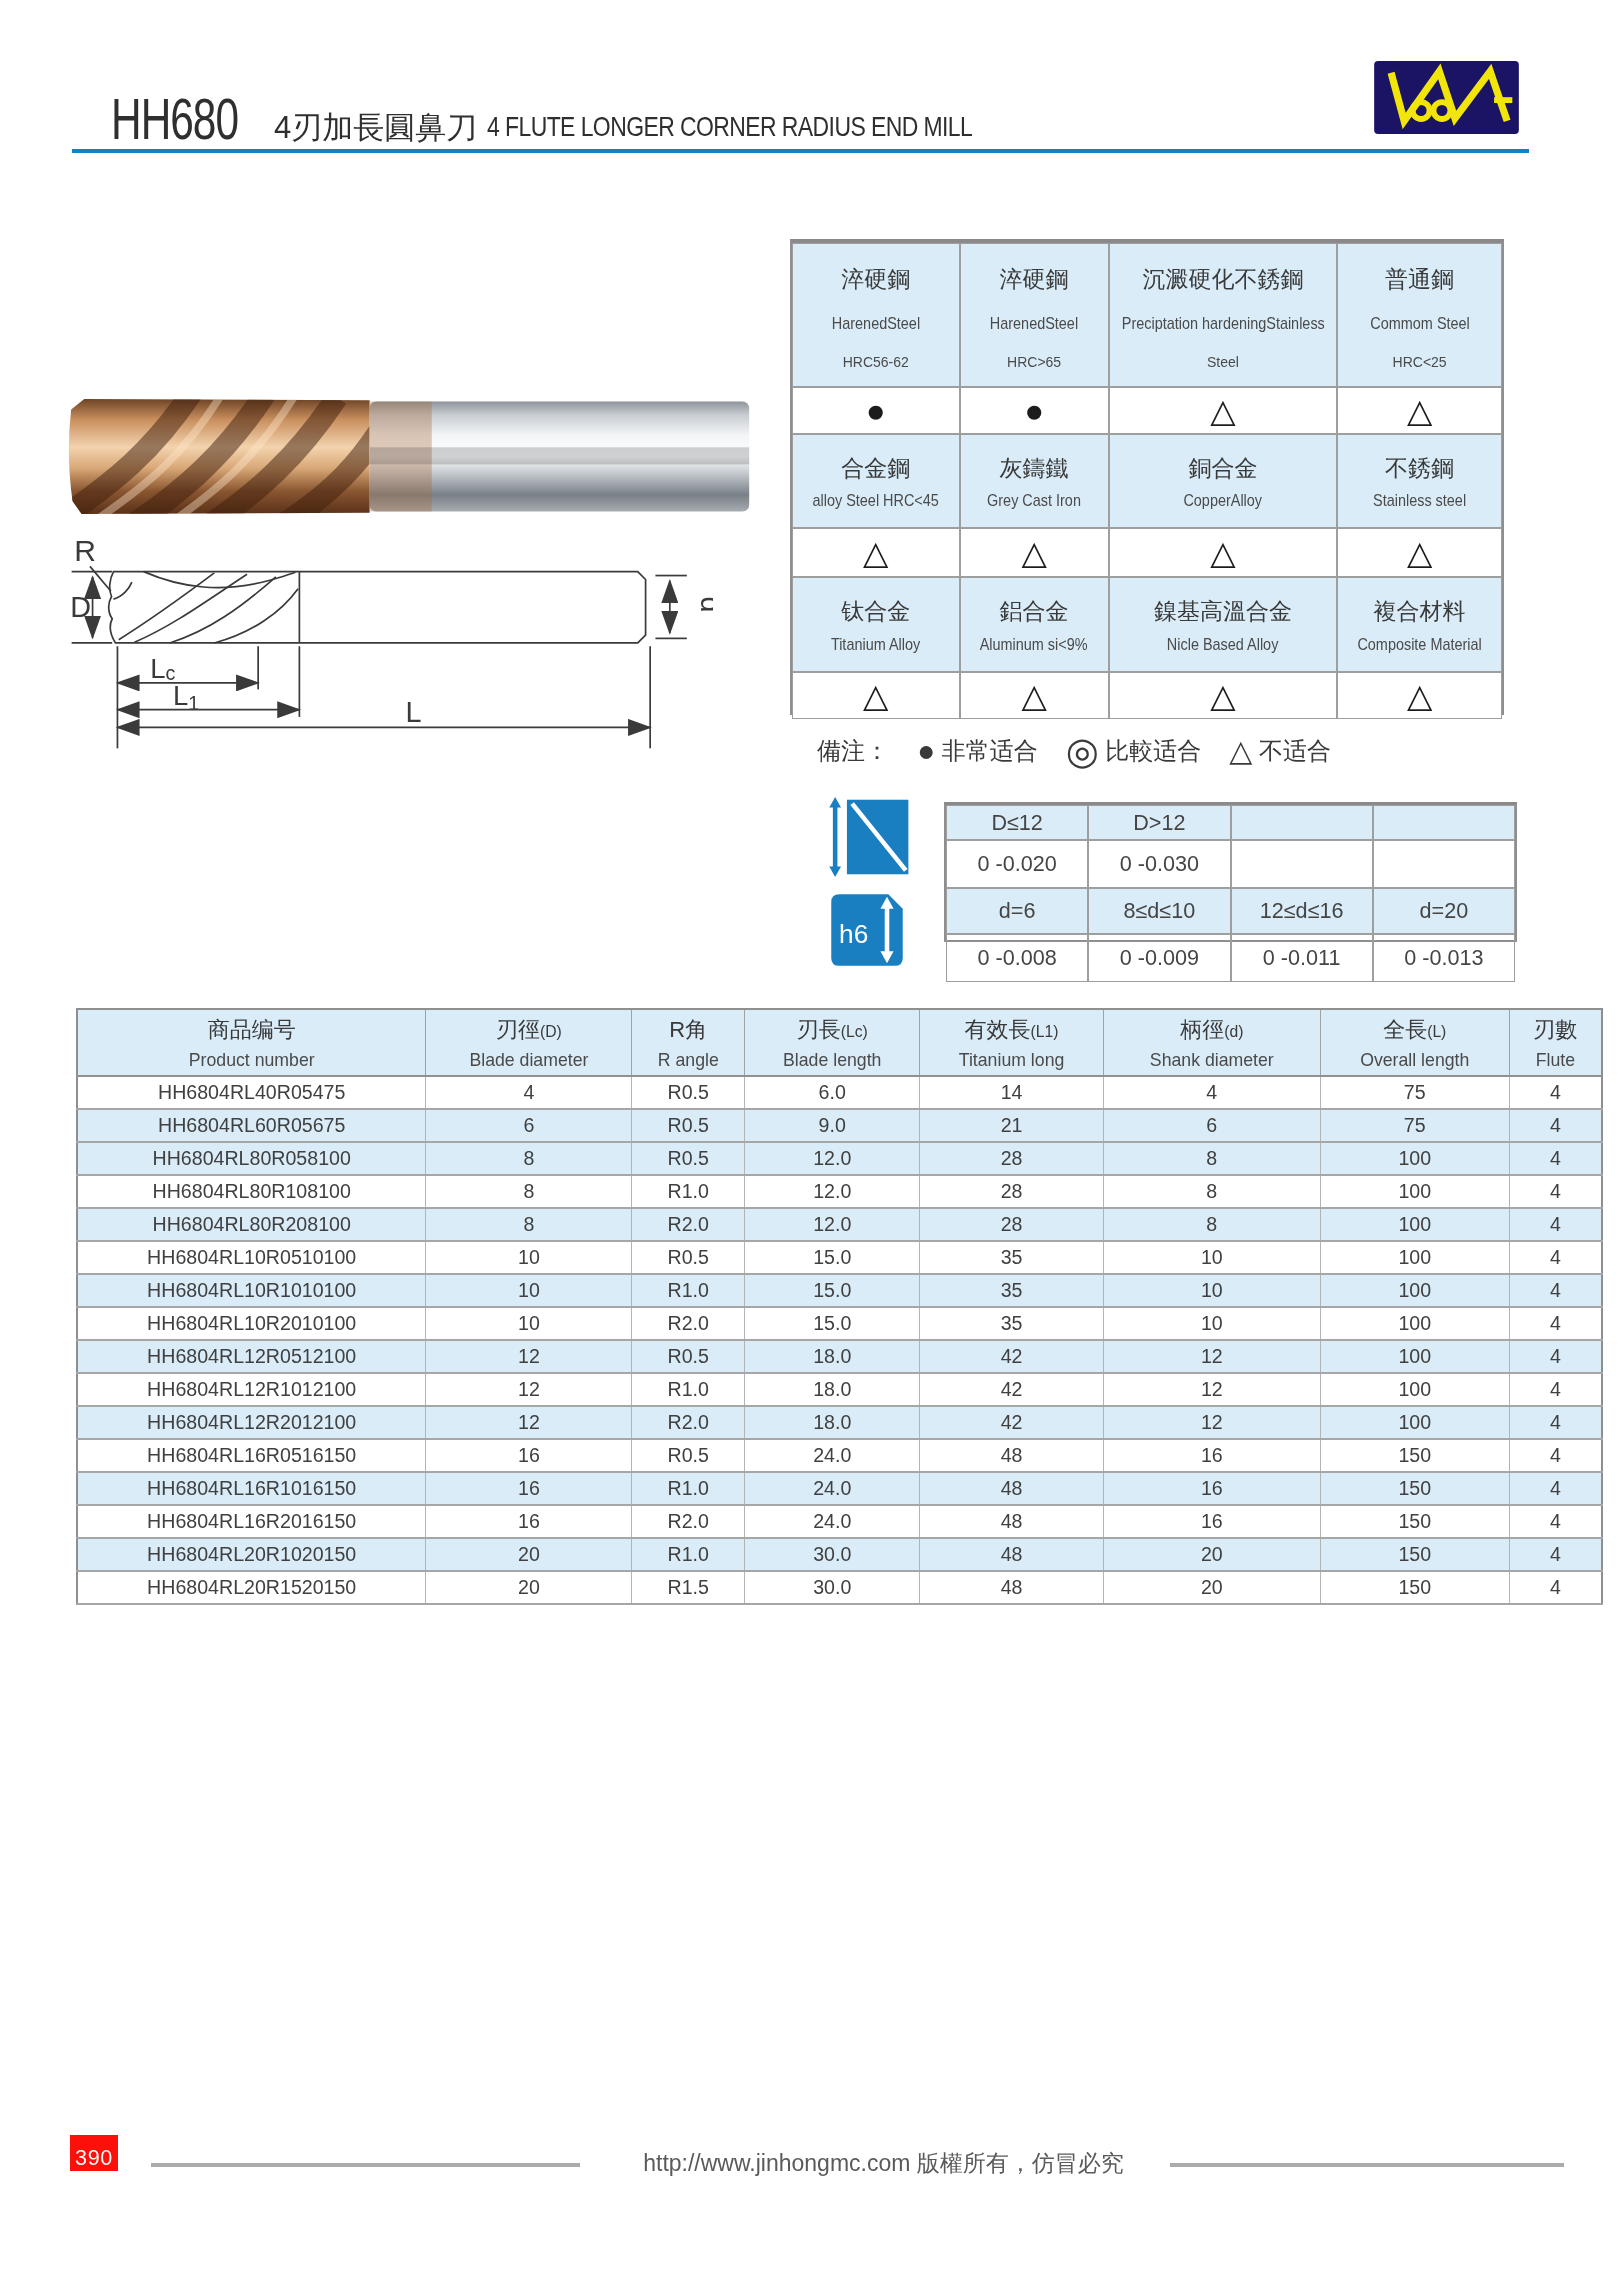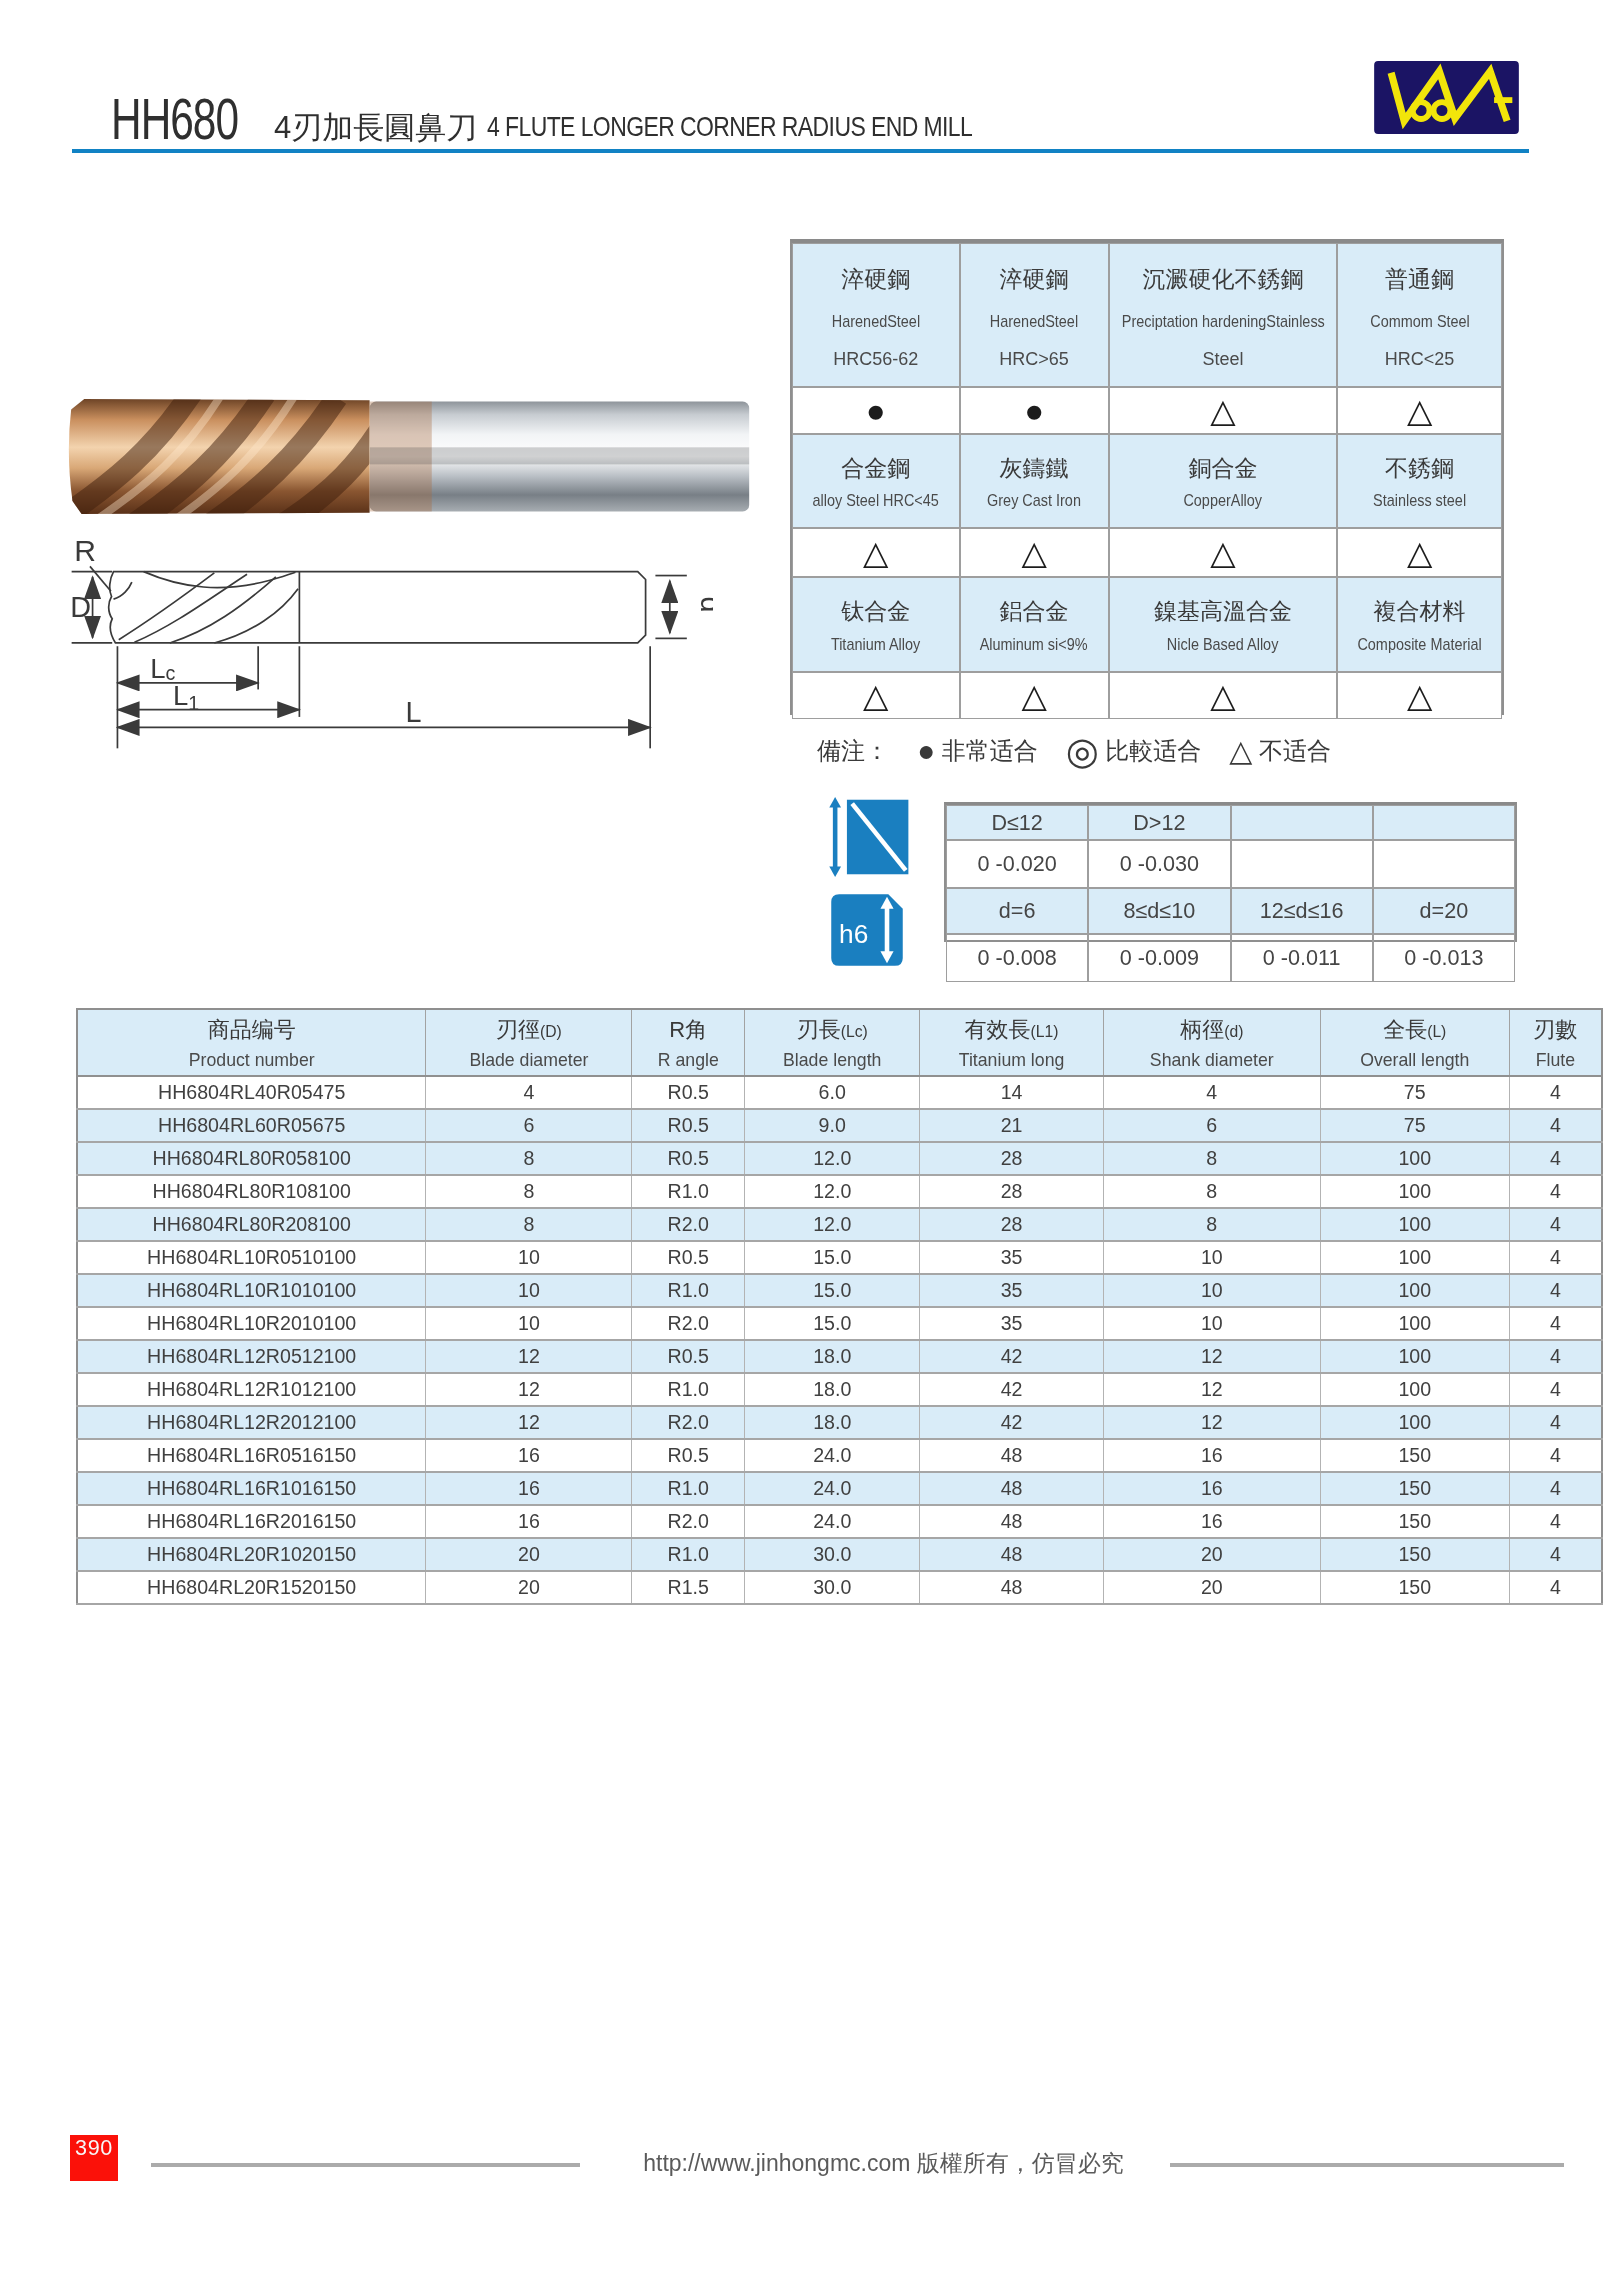--- a/index.html
+++ b/index.html
@@ -24,21 +24,21 @@
   .mat-table{position:absolute;left:790px;top:239px;width:714px;height:476px;
              display:grid;grid-template-columns:23.6% 21% 32.2% 23.2%;
              grid-template-rows:144px 47px 94px 49px 95px 47px;
              border:2px solid #8f8f8f;border-top:4.6px solid #8a8a8a;box-sizing:border-box;background:#a16207;}
   .mcell{border:1.3px solid #9e9e9e;display:flex;flex-direction:column;align-items:center;
          justify-content:space-between;box-sizing:border-box;text-align:center;}
   .mhead{background:var(--lightblue);padding:19.6px 1.3px 15.7px;}
   .mhead.two{padding:18.3px 1.3px 17px;}
   .mcn{font-size:23px;color:#3a3a3a;white-space:nowrap;}
   .men{font-size:15.7px;color:#4a4a4a;white-space:nowrap;transform:scaleX(.92);}
-  .men2{font-size:18px;color:#4a4a4a;white-space:nowrap;}
+  .men2{font-size:14px;color:#4a4a4a;white-space:nowrap;}
   .msym{background:#fff;justify-content:center;font-size:33px;color:#1c1c1c;line-height:1;}
 
   
   .legend{position:absolute;left:817px;top:730px;height:41px;display:flex;align-items:center;
           gap:28px;font-size:24px;color:#3a3a3a;}
   .legend .li{display:flex;align-items:center;gap:6.5px;}
   .legend .sym{font-size:30px;line-height:1;}
   .legend .sym.ring{font-size:38px;}
 
   
@@ -59,22 +59,22 @@
                 border-bottom:2.6px solid #909090;font-weight:400;padding:0;}
   table.spec td{height:31px;text-align:center;font-size:19.6px;color:#404040;
                 border-left:1.3px solid #b3b3b3;border-right:1.3px solid #b3b3b3;
                 border-top:2.6px solid #a6a6a6;border-bottom:2.6px solid #a6a6a6;padding:0;}
   table.spec tr.alt td{background:var(--lightblue);}
   .hcn{font-size:22px;color:#3a3a3a;line-height:1.05;margin-top:3.9px;}
   .hsub{font-size:15.7px;}
   .hen{font-size:17.7px;color:#4a4a4a;margin-top:9.2px;}
 
   
-  .pagebox{position:absolute;left:70px;top:2135px;width:48px;height:46px;background:var(--red);
-           display:flex;align-items:flex-start;justify-content:center;}
+  .pagebox{position:absolute;left:70px;top:2135px;width:48px;height:36px;background:var(--red);
+           display:flex;align-items:flex-end;justify-content:center;}
   .pagebox span{color:#f7f7f7;font-size:21.6px;letter-spacing:0.7px;}
   .fline{position:absolute;top:2163px;height:3.9px;background:#ababab;}
   .fline.l{left:151px;width:429px;}
   .fline.r{left:1170px;width:394px;}
   .ftext{position:absolute;left:622px;top:2148px;width:523px;text-align:center;
          font-size:23px;color:#5a5a5a;white-space:nowrap;}
 </style>
 </head>
 <body>
 

